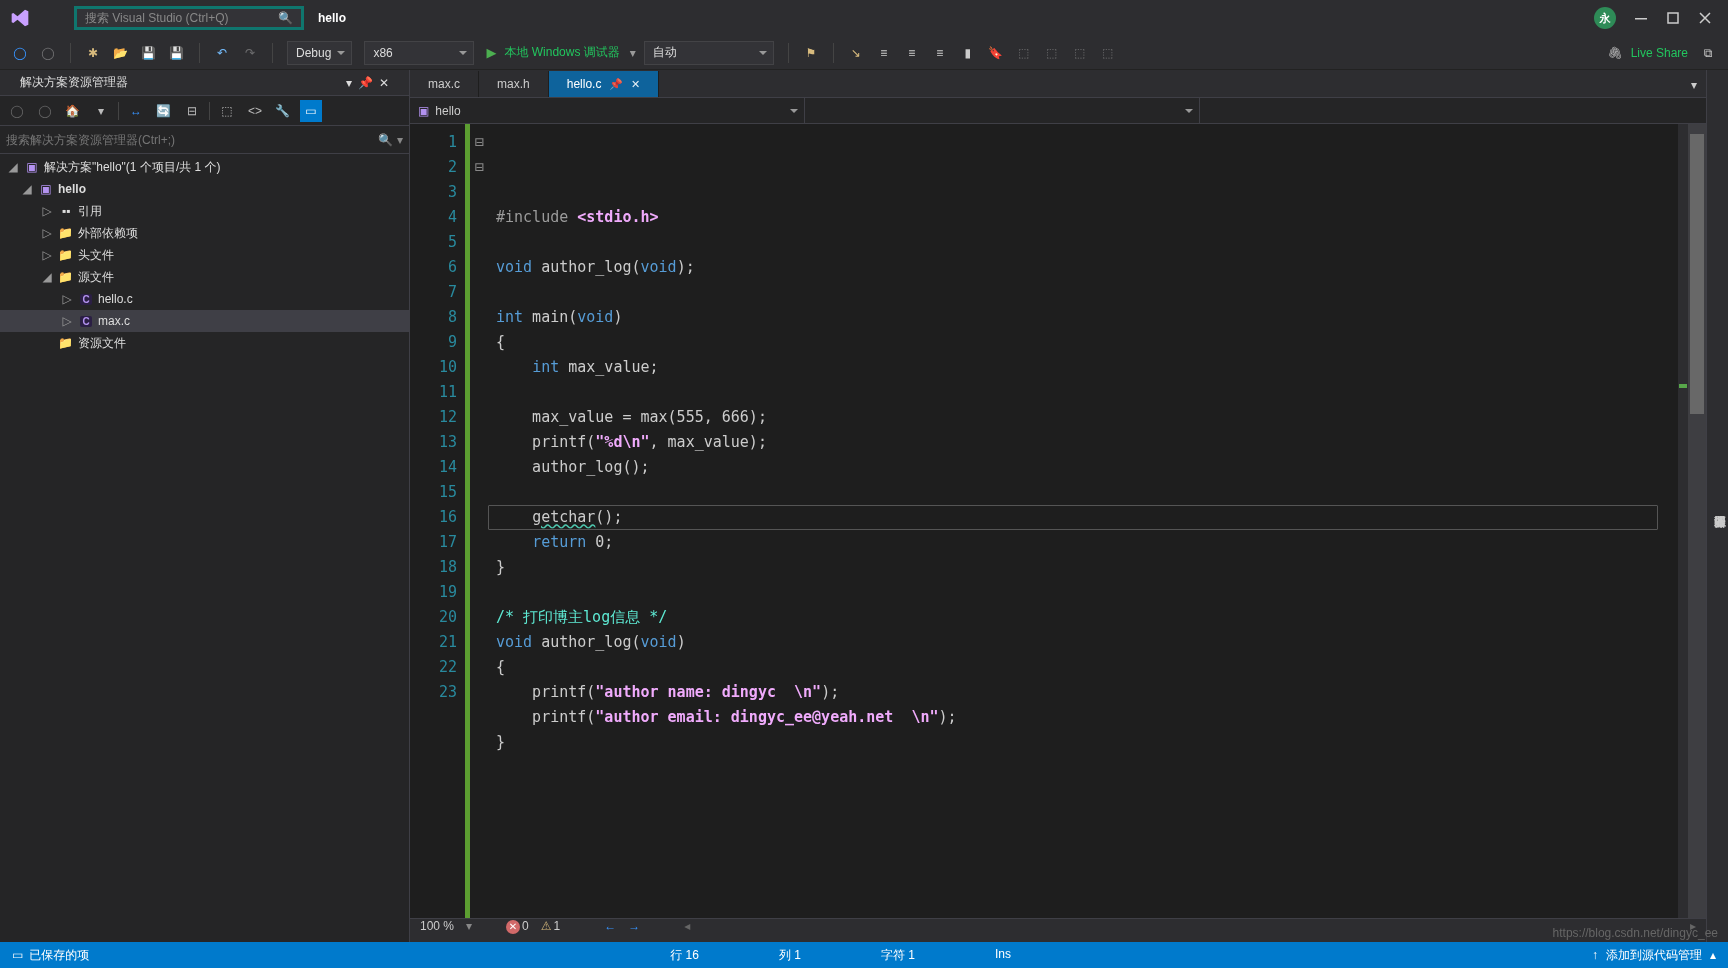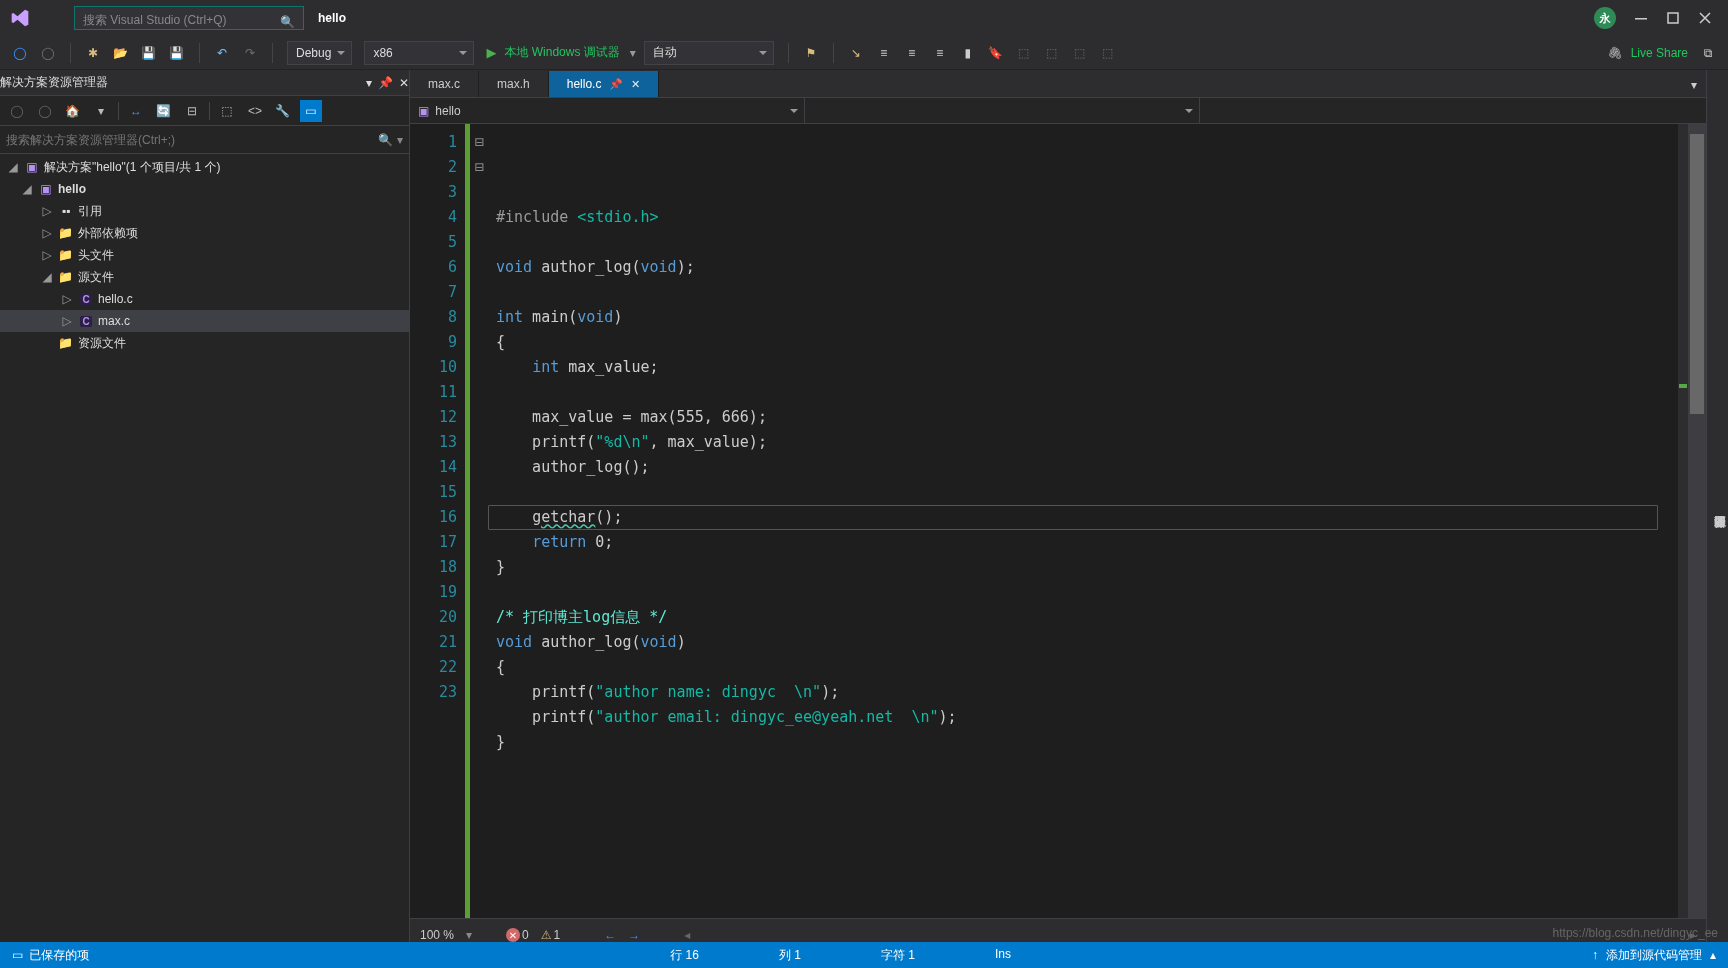--- a/index.html
+++ b/index.html
@@ -25,23 +25,23 @@
   display:flex;align-items:center;justify-content:center;
   margin-right:10px;
 }
 .menubar { display:flex; gap:2px; }
 .menubar .menu-item {
   padding:4px 8px; color:#ddd; cursor:pointer;
 }
 .searchbox {
   margin-left:30px;
   background:#333337;
-  border:1px solid #0f766e;
+  border:3px solid #0f766e;
   width:230px; height:24px;
-  display:flex;align-items:flex-end;
+  display:flex;align-items:center;
   padding:0 8px;
   color:#888;
 }
 .searchbox-pad { flex:1; }
 .proj-name { margin-left:14px;color:#fff;font-weight:bold; }
 .windowctrls {
   margin-left:auto;
   display:flex;align-items:center;gap:18px;
   padding-right:10px;
 }
@@ -93,21 +93,21 @@
 .explorer {
   width:410px;
   background:#252526;
   border-right:1px solid #3f3f46;
   display:flex;flex-direction:column;
 }
 .panel-header {
   background:#2d2d30;
   height:26px;
   display:flex;align-items:center;
-  padding:0 0;
+  padding:0 20px;
   color:#ddd;
   border-bottom:1px solid #3f3f46;
 }
 .panel-header .ph-title { flex:1; }
 .panel-header .ph-icons { display:flex;gap:6px;align-items:center; }
 .panel-toolbar {
   height:30px;
   display:flex;align-items:center;gap:6px;
   padding:0 6px;
   border-bottom:1px solid #3f3f46;
@@ -187,33 +187,33 @@
 }
 .fold-col { width:18px;padding-top:6px;line-height:25px;color:#888;text-align:center;}
 .code {
   flex:1;padding:6px 8px;line-height:25px;white-space:pre;color:#ccc;position:relative;
 }
 .code .line-hl {
   position:absolute;left:0;right:20px;top:calc(6px + 25px*15);height:25px;
   border:1px solid #555;border-radius:1px;
 }
 .k-blue { color:#569cd6; }
-.k-str  { color:#14b8a6; }
+.k-str  { color:#f0abfc;font-weight:bold; }
 .k-cmt  { color:#5eead4; }
 .k-inc  { color:#9b9b9b; }
 .underlined { text-decoration: underline wavy #4ec9b0; }
 
 .v-scroll { width:18px;background:#3e3e42;position:relative; }
 .v-scroll .thumb { position:absolute;left:2px;right:2px;top:10px;height:280px;background:#686868; }
 .tick-col { width:10px;position:relative;background:#2d2d30;}
 .tick-col .tick{position:absolute;left:1px;width:8px;height:4px;background:#57a64a;}
 
 .editor-footer {
   height:24px;background:#2d2d30;border-top:1px solid #3f3f46;
-  display:flex;align-items:flex-end;gap:12px;padding:0 10px;color:#ccc;
+  display:flex;align-items:flex-start;gap:12px;padding:0 10px;color:#ccc;
 }
 .err-ico{width:14px;height:14px;border-radius:50%;background:#d16969;color:#fff;display:inline-flex;align-items:center;justify-content:center;font-size:10px;margin-right:2px;}
 .warn-ico{color:#d7ba7d;margin-right:2px;}
 .arrow-nav{color:#3794ff;}
 
 
 .right-rail {
   width:22px;background:#2d2d30;border-left:1px solid #3f3f46;
   writing-mode:vertical-rl;
   display:flex;flex-direction:column;align-items:center;padding:6px 0;

